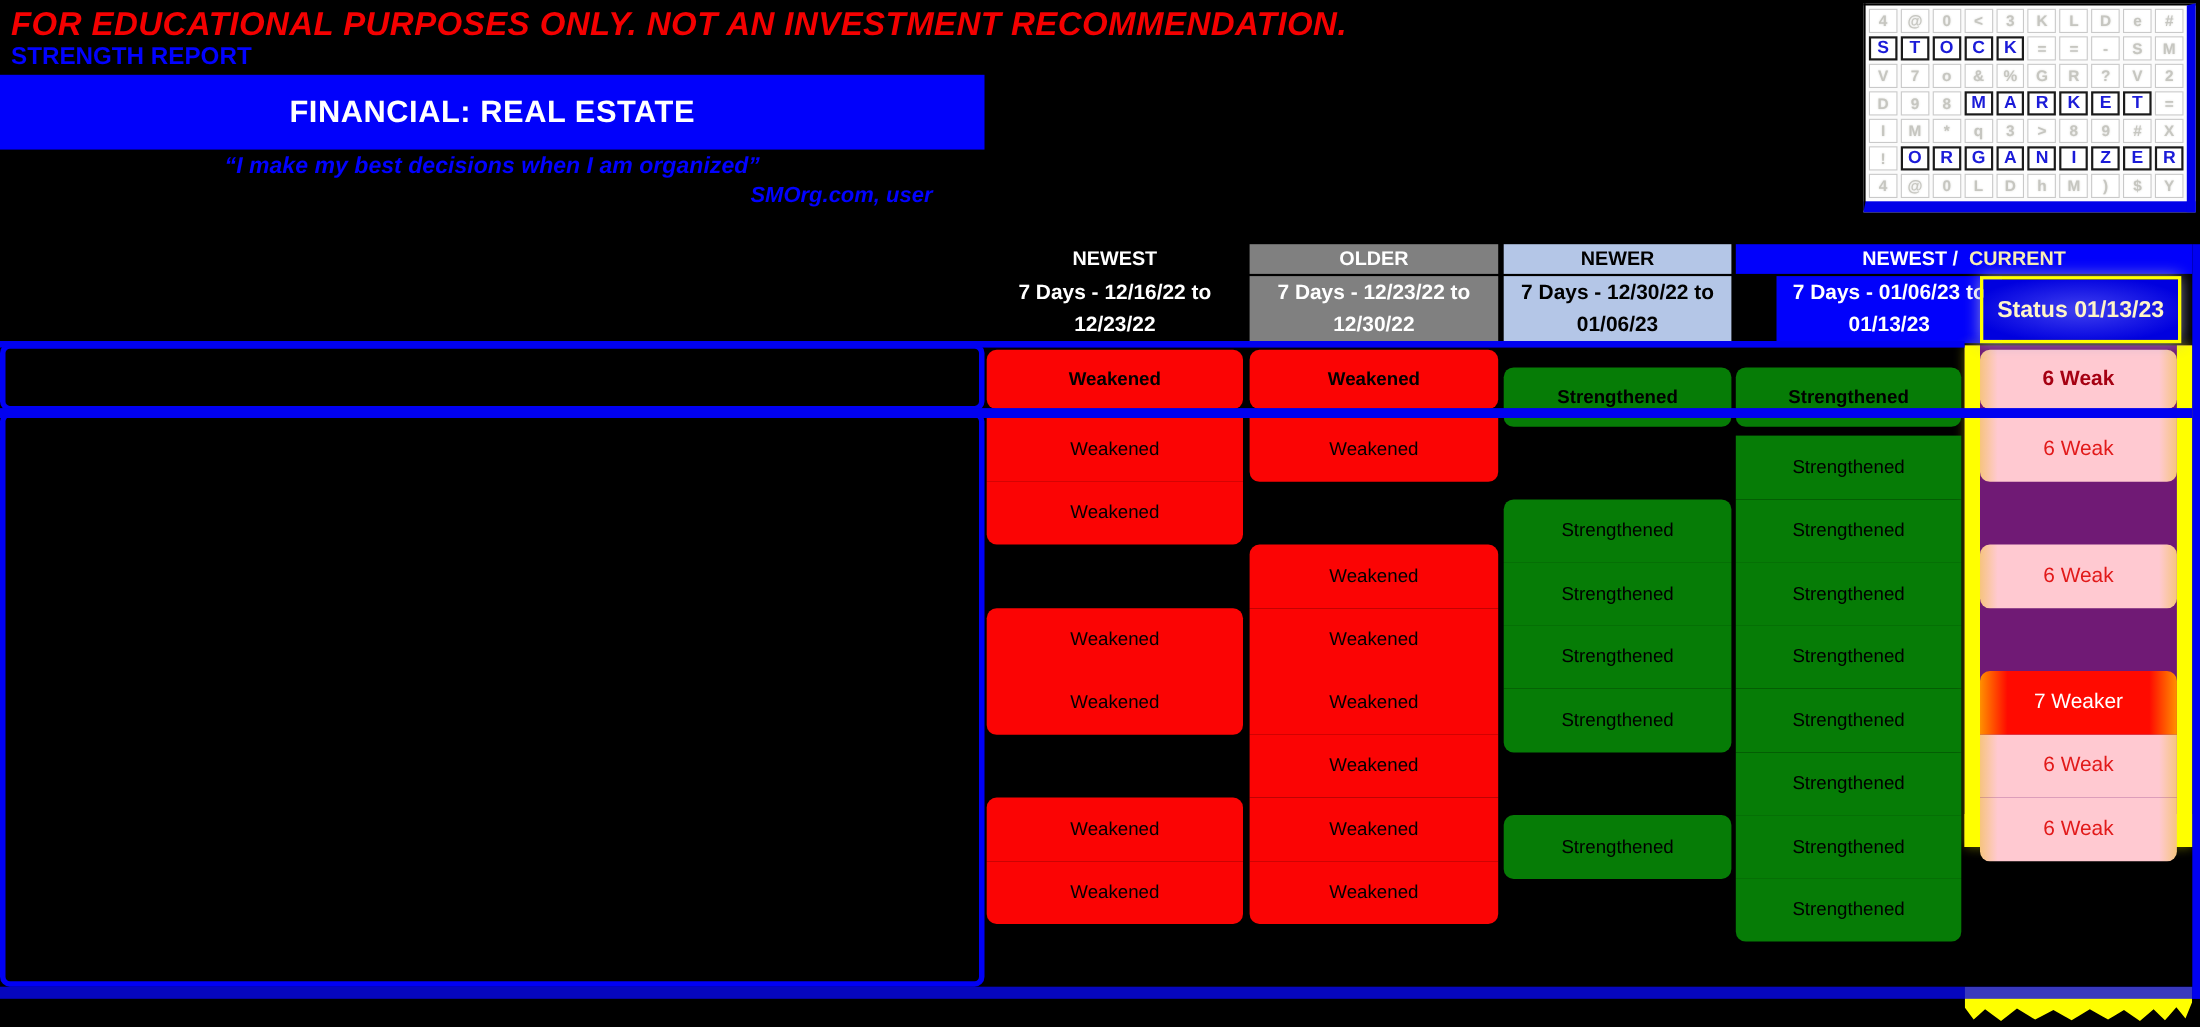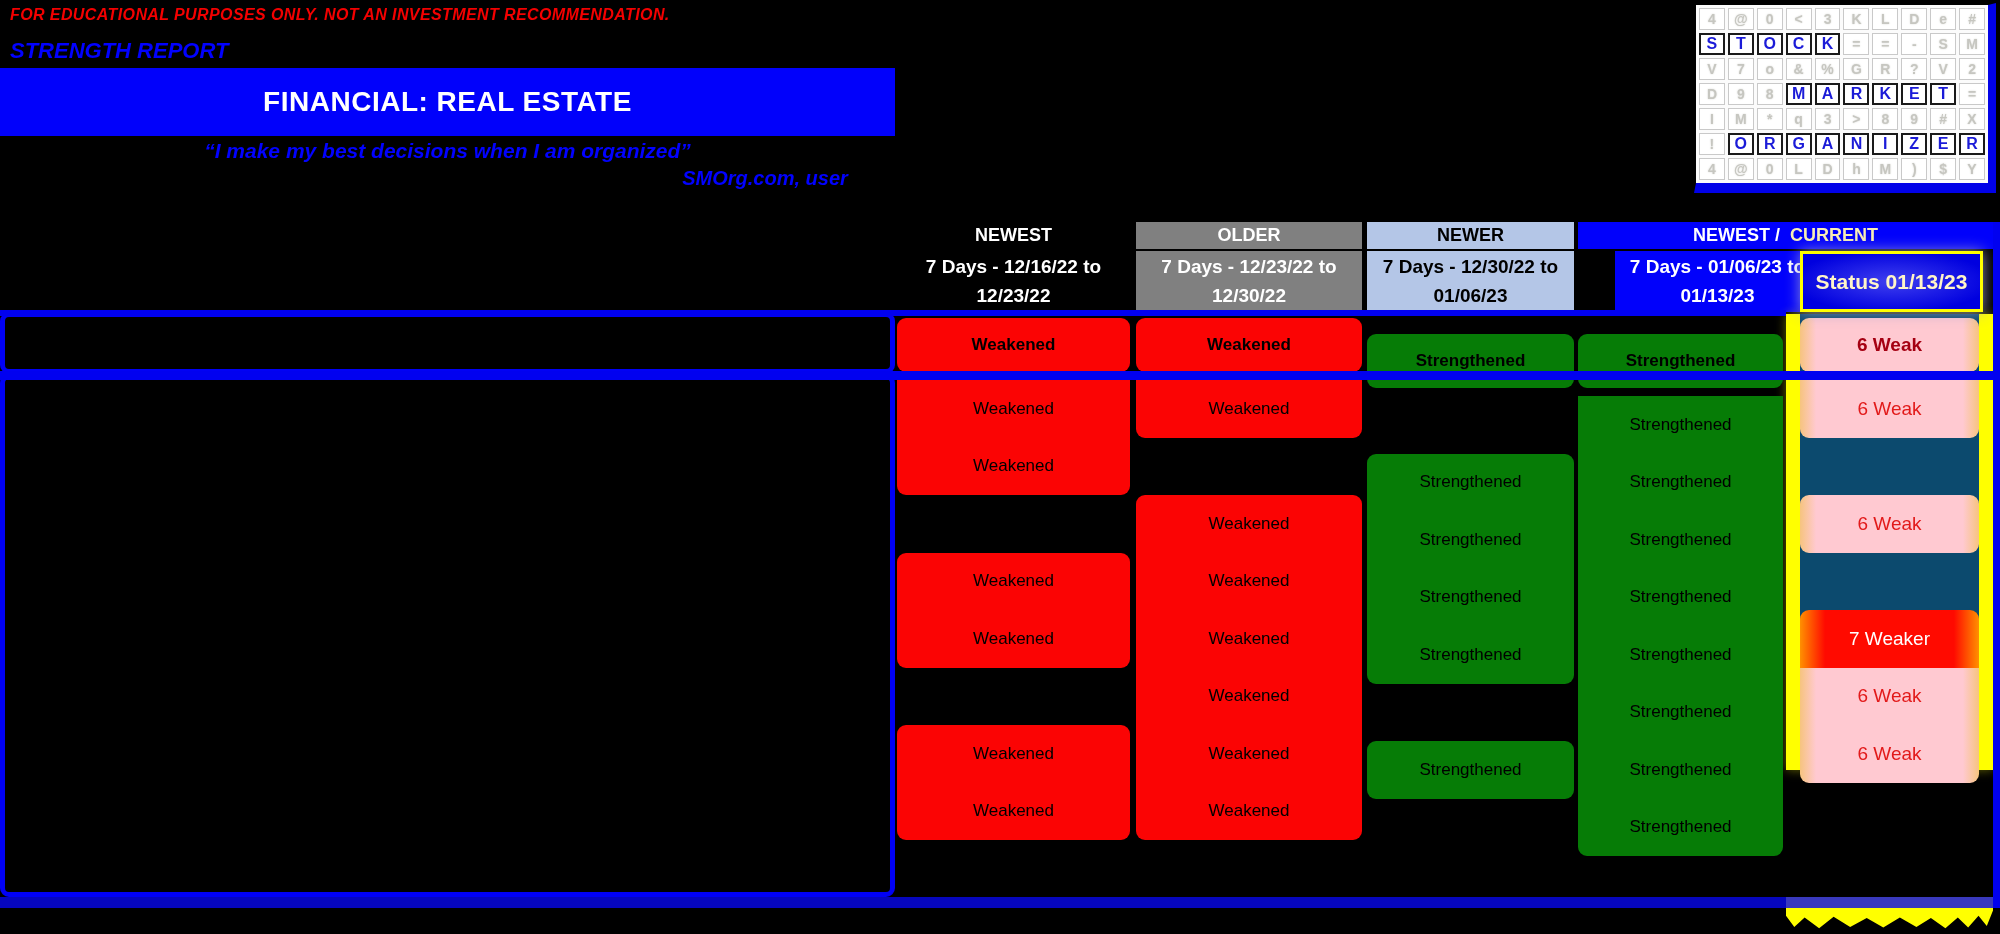--- a/index.html
+++ b/index.html
@@ -1,23 +1,23 @@
 <!DOCTYPE html>
 <html><head>
 <meta charset="utf-8">
 <style>
   html,body{margin:0;padding:0;background:#000;}
   .stage{position:relative;width:2000px;height:934px;background:#000;overflow:hidden;
          font-family:"Liberation Sans",sans-serif;}
   .abs{position:absolute;}
 
   
-  .disclaimer{left:10px;top:6px;font-style:italic;font-weight:800;font-size:16px;
+  .disclaimer{left:10px;top:6px;font-style:italic;font-weight:800;font-size:30px;
               color:#f40000;letter-spacing:.4px;white-space:nowrap;}
-  .report-type{left:10px;top:38px;font-style:italic;font-weight:800;font-size:22px;color:#0202ff;}
+  .report-type{left:10px;top:38px;font-weight:800;font-size:22px;color:#0202ff;}
   .title-bar{left:0;top:68px;width:895px;height:68px;background:#0101fb;
              display:flex;align-items:center;justify-content:center;}
   .sector-title{color:#fff;font-weight:700;font-size:28px;letter-spacing:.5px;}
   .quote{left:0;top:139px;width:895px;text-align:center;font-style:italic;font-weight:700;
          font-size:21px;color:#0202ff;}
   .attribution{left:640px;top:167px;width:250px;text-align:center;font-style:italic;
                font-weight:700;font-size:20px;color:#0202ff;}
 
   
   .logo{left:1694px;top:3px;width:302px;height:190px;background:#fbfbfb;box-sizing:border-box;
@@ -61,21 +61,21 @@
   .left-box2{top:374px;height:523px;}
 
   
   .cell{position:absolute;display:flex;align-items:center;justify-content:center;
         color:#000000;font-size:17px;z-index:2;box-sizing:border-box;}
   .cell.red{background:#fb0404;}
   .cell.green{background:#067c06;margin-top:16px;}
   .cell.bold{font-weight:700;}
 
   
-  .status-body{left:1786px;top:314px;width:207px;height:456px;background:#0c4a6e;
+  .status-body{left:1786px;top:314px;width:207px;height:456px;background:#701a75;
                border-left:14px solid #ffff00;border-right:14px solid #ffff00;
                border-bottom:30px solid #ffff00;box-sizing:border-box;z-index:2;
                box-shadow:0 0 10px rgba(255,255,0,.4);}
   .scell{position:absolute;left:0;width:100%;display:flex;align-items:center;
          justify-content:center;font-size:19px;box-sizing:border-box;}
   .scell.weak{background:linear-gradient(90deg,#f6c47e 0%,#ffc9d1 9%,#ffc9d1 91%,#f6c47e 100%);
               color:#e21a1a;}
   .scell.weak.bold{color:#a50012;font-weight:700;}
   .scell.weaker{background:linear-gradient(90deg,#ff9000 0%,#ff0a00 14%,#ff0a00 86%,#ff9000 100%);
                 color:#fff;}

